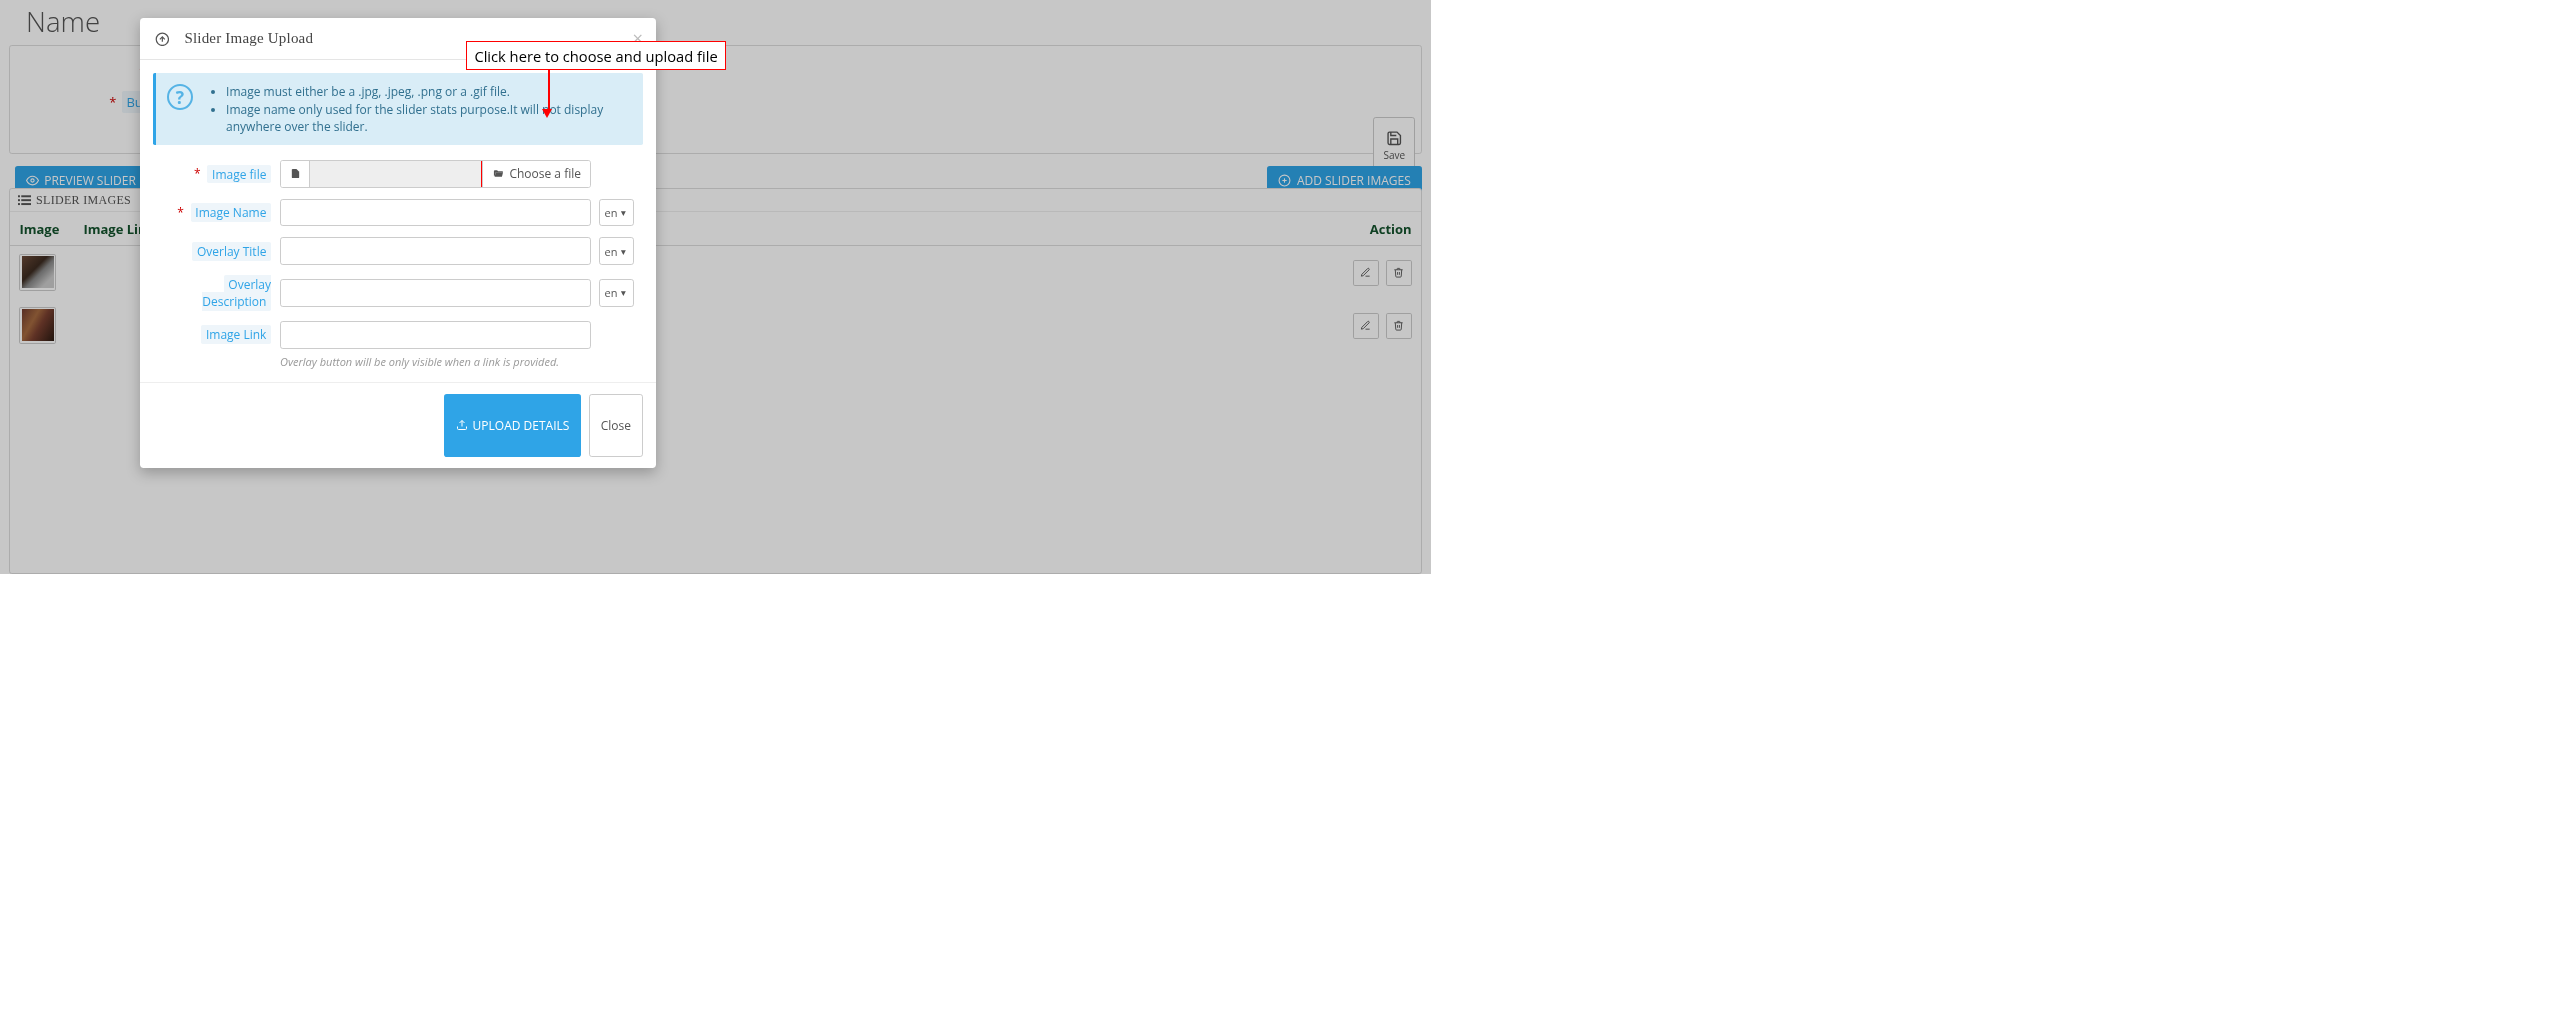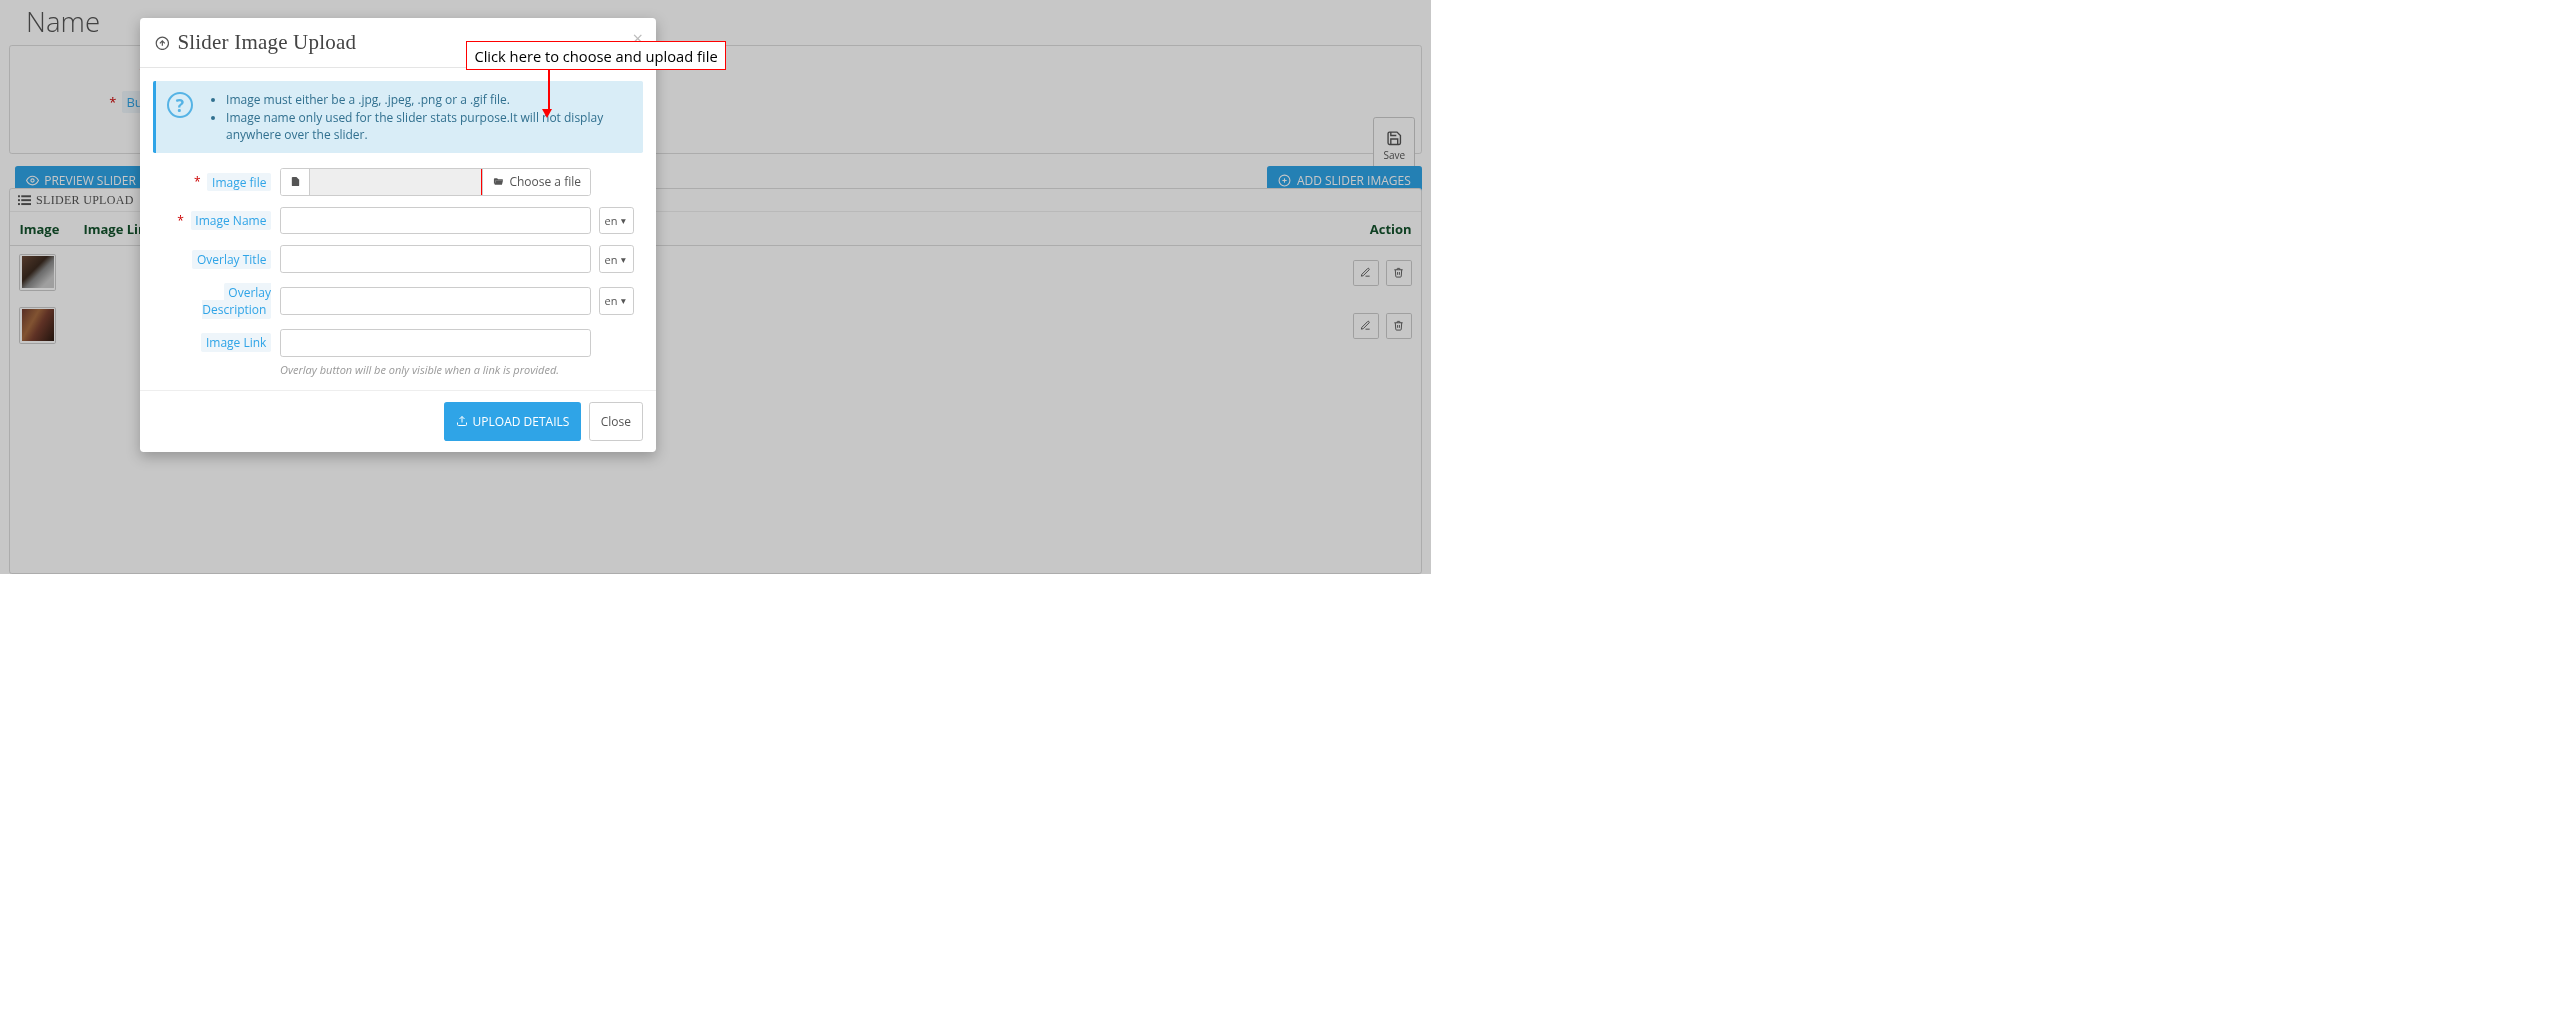--- a/index.html
+++ b/index.html
@@ -196,25 +196,25 @@
 .modal-header {
   padding: 12px 14.7px;
   border-bottom: 0.9px solid #e5e5e5;
   display: flex;
   align-items: center;
   position: relative;
 }
 .modal-title {
   font-family: Georgia, "Times New Roman", serif;
   font-weight: 400;
-  font-size: 21px;
+  font-size: 15px;
   color: #444;
   display: flex;
   align-items: center;
-  gap: 8px;
+  gap: 15px;
   letter-spacing: 0.2px;
 }
 .modal-close {
   position: absolute;
   right: 13px;
   top: 11px;
   font-size: 18.4px;
   color: #bbb;
   cursor: pointer;
   line-height: 1;
@@ -343,21 +343,21 @@
 
 .modal-footer {
   border-top: 0.9px solid #eee;
   padding: 11px 13px;
   display: flex;
   justify-content: flex-end;
   gap: 7.4px;
 }
 .btn {
   border-radius: 2.8px;
-  padding: 10px 11px;
+  padding: 22px 11px;
   font-size: 12px;
   cursor: pointer;
   border: 0.9px solid transparent;
   display: inline-flex;
   align-items: center;
   gap: 4.6px;
 }
 .btn-primary { background: #2fa4e7; color: #fff; }
 .btn-default { background: #fff; color: #555; border-color: #ccc; }
 
@@ -433,21 +433,21 @@
   <div class="table-panel">
     <div class="panel-heading">
       <svg class="svg" width="13" height="11" viewBox="0 0 20 16" fill="#555">
           <rect x="0" y="0" width="3" height="3"></rect>
           <rect x="5" y="0" width="15" height="3"></rect>
           <rect x="0" y="6" width="3" height="3"></rect>
           <rect x="5" y="6" width="15" height="3"></rect>
           <rect x="0" y="12" width="3" height="3"></rect>
           <rect x="5" y="12" width="15" height="3"></rect>
         </svg>
-      <span>SLIDER UPLOAD</span>
+      <span>SLIDER IMAGES</span>
     </div>
     <table class="table">
       <thead>
         <tr>
           <th style="width:64px">Image</th>
           <th>Image Link</th>
           <th style="width:110px; text-align:right">Action</th>
         </tr>
       </thead>
       <tbody>

